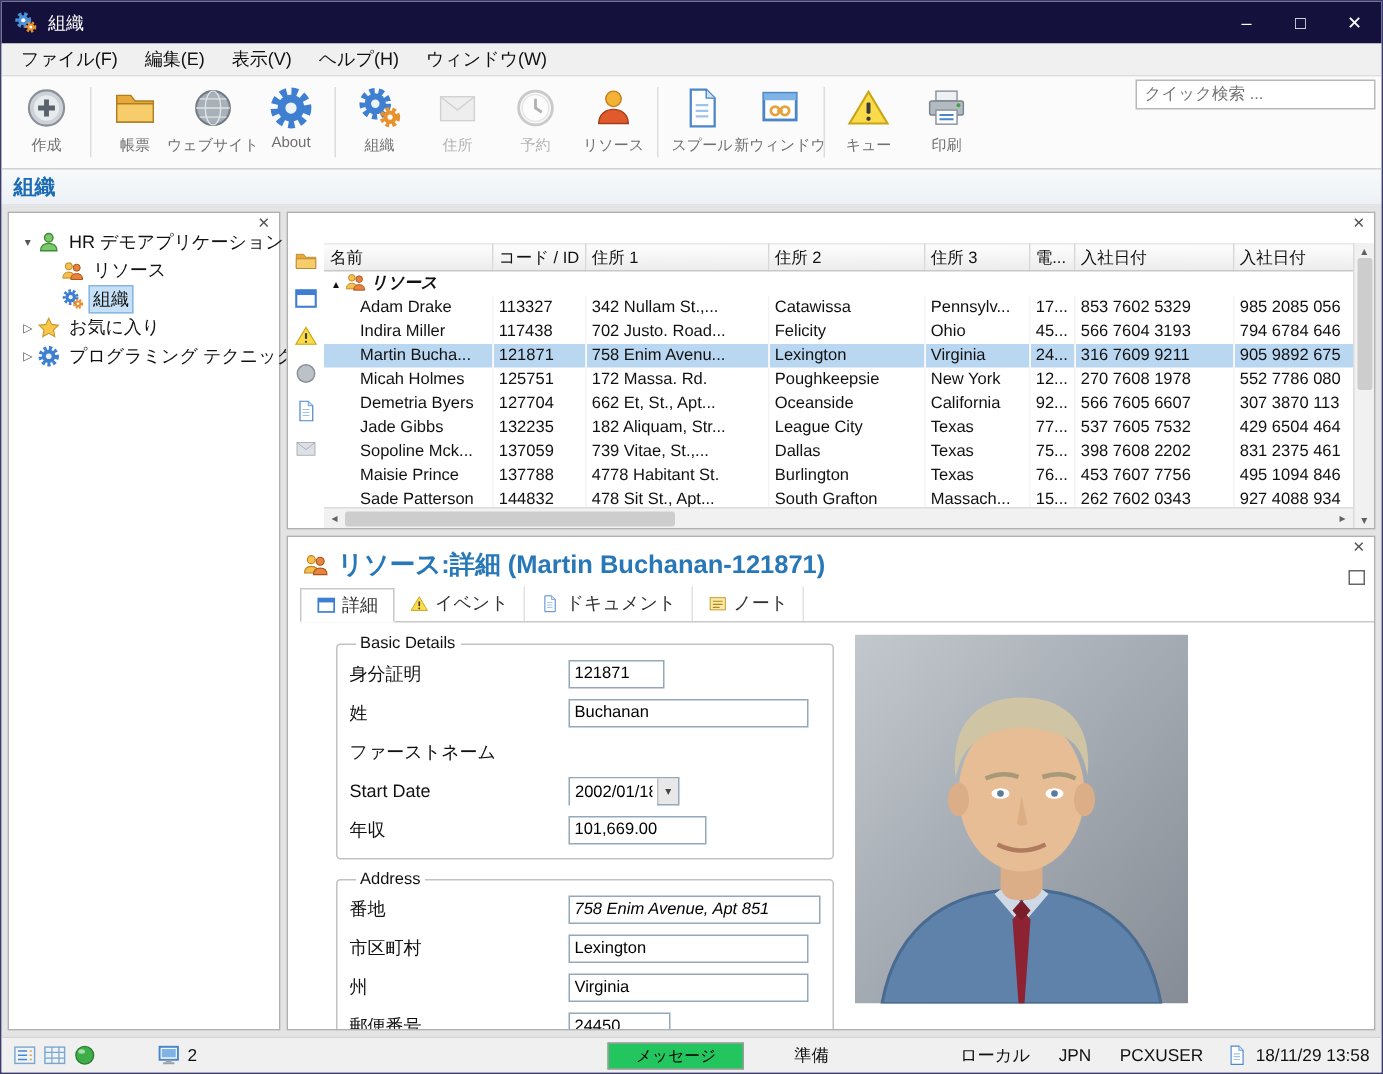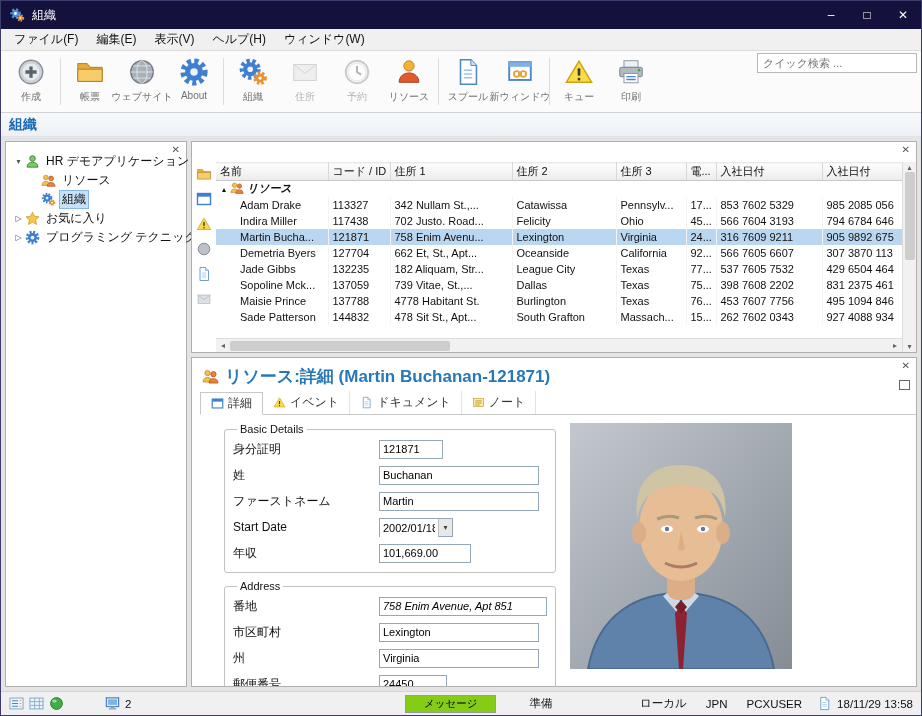--- a/index.html
+++ b/index.html
@@ -75,21 +75,21 @@
 .frow{display:flex;align-items:center;height:26px}
 .flabel{flex:0 0 146px;font-size:12px;white-space:nowrap;overflow:hidden}
 .finput,.cinput{height:19px;border:1px solid #94a8ba;font-size:11px;padding:0 3px;font-family:inherit;background:#fff}
 .combo{display:inline-flex;border:1px solid #94a8ba;height:19px;background:#fff}
 .cinput{border:none;width:58px}
 .carrow{width:14px;background:#e8e8e8;border-left:1px solid #c0c0c0;font-size:8px;display:flex;align-items:center;justify-content:center;color:#444}
 .photo{flex:0 0 auto}
 .statusbar{height:24px;background:#f0f0f0;border-top:1px solid #d4d4d4;display:flex;align-items:center;padding:0 8px;font-size:11.5px;gap:5px;flex:0 0 auto}
 .sb-ico{display:inline-flex}
 .sb-ico svg{width:15px;height:15px}
-.sb-btn{font-size:10.5px;border:1px solid #9a9a9a;background:#84cc16;padding:1px 18px;height:18px;font-family:inherit}
+.sb-btn{font-size:10.5px;border:1px solid #9a9a9a;background:#22c55e;padding:1px 18px;height:18px;font-family:inherit}
 .sb-spacer{flex:1}
 </style>
 </head>
 <body>
 
 <div id="app">
 
   <div class="titlebar">
     <span class="app-ico">
         <svg viewBox="0 0 16 16">
@@ -410,20 +410,30 @@
                     <td class="c0">Martin Bucha...</td>
                     <td>121871</td>
                     <td>758 Enim Avenu...</td>
                     <td>Lexington</td>
                     <td>Virginia</td>
                     <td>24...</td>
                     <td>316 7609 9211</td>
                     <td>905 9892 675</td>
                   </tr>
                   <tr>
+                    <td class="c0">Micah Holmes</td>
+                    <td>125751</td>
+                    <td>172 Massa. Rd.</td>
+                    <td>Poughkeepsie</td>
+                    <td>New York</td>
+                    <td>12...</td>
+                    <td>270 7608 1978</td>
+                    <td>552 7786 080</td>
+                  </tr>
+                  <tr>
                     <td class="c0">Demetria Byers</td>
                     <td>127704</td>
                     <td>662 Et, St., Apt...</td>
                     <td>Oceanside</td>
                     <td>California</td>
                     <td>92...</td>
                     <td>566 7605 6607</td>
                     <td>307 3870 113</td>
                   </tr>
                   <tr>
@@ -544,21 +554,20 @@
                   <div class="frow">
                     <label class="flabel">身分証明</label>
                     <input class="finput" value="121871" style="width: 64px;">
                   </div>
                   <div class="frow">
                     <label class="flabel">姓</label>
                     <input class="finput" value="Buchanan" style="width: 160px;">
                   </div>
                   <div class="frow">
                     <label class="flabel">ファーストネーム</label>
-                    <input class="finput" value="Martin" style="width: 160px;">
                   </div>
                   <div class="frow">
                     <label class="flabel">Start Date</label>
                     <span class="combo">
                       <input class="cinput" value="2002/01/18" style="">
                       <span class="carrow">▾</span>
                     </span>
                   </div>
                   <div class="frow">
                     <label class="flabel">年収</label>

